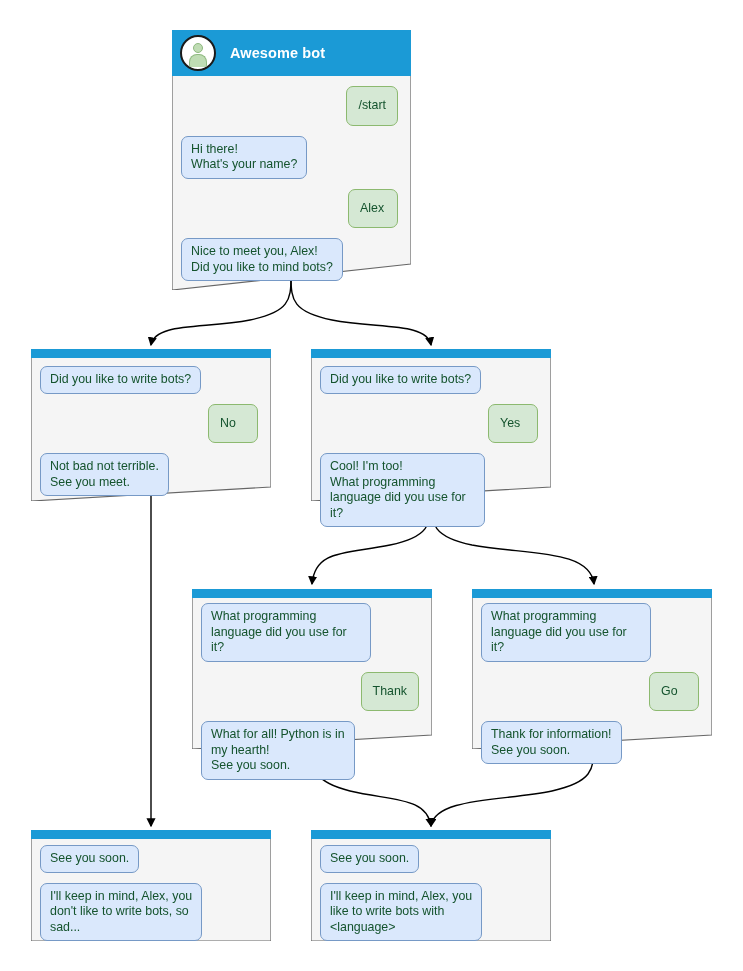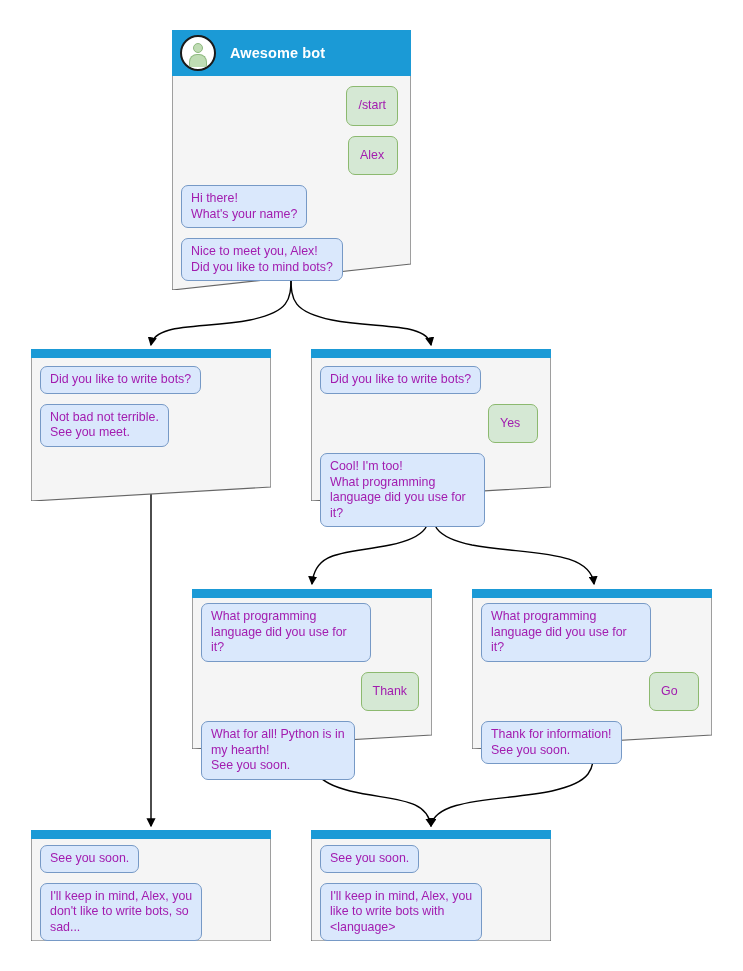--- a/index.html
+++ b/index.html
@@ -107,21 +107,21 @@
   .msg-row {
     display: flex;
     margin-bottom: 10px;
   }
   .msg-row.left  { justify-content: flex-start; }
   .msg-row.right { justify-content: flex-end; padding-right: 4px; }
 
   .bubble {
     font-size: 12.4px;
     line-height: 15.5px;
-    color: #a21caf;
+    color: #14532d;
     border-radius: 7px;
     padding: 5px 9px;
     box-sizing: border-box;
     white-space: pre-line;
     max-width: 165px;
   }
   .bubble.bot {
     background: #dae8fc;
     border: 1px solid #7699c6;
   }
@@ -169,45 +169,48 @@
         <div class="avatar">
           <div class="head"></div>
             <div class="torso"></div>
         </div>
         <div class="node-title">Awesome bot</div>
       </div>
       <div class="chat-area">
         <div class="msg-row right">
           <div class="bubble user">/start</div>
         </div>
-        <div class="msg-row right">
-          <div class="bubble user">Alex</div>
-        </div>
         <div class="msg-row left">
           <div class="bubble bot">Hi there!
 What's your name?</div>
+        </div>
+        <div class="msg-row right">
+          <div class="bubble user">Alex</div>
         </div>
         <div class="msg-row left">
           <div class="bubble bot">Nice to meet you, Alex!
 Did you like to mind bots?</div>
         </div>
       </div>
     </div>
   </div>
 
   <div class="node" style="left:31px; top:349px; width:240px; height:152px;">
     <svg class="node-shape" viewBox="0 0 240 152" preserveAspectRatio="none" xmlns="http://www.w3.org/2000/svg">
       <path d="M 0,0 L 240,0 L 240,138 L 0,152 Z" fill="#f5f5f5" stroke="#666666" stroke-width="1.2"></path>
     </svg>
     <div class="node-body">
       <div class="node-header slim"></div>
       <div class="chat-area" style="padding-top:8px;">
         <div class="msg-row left">
           <div class="bubble bot" style="max-width:170px;">Did you like to write bots?</div>
         </div>
+        <div class="msg-row right">
+          <div class="bubble user">No</div>
+        </div>
         <div class="msg-row left">
           <div class="bubble bot">Not bad not terrible.
 See you meet.</div>
         </div>
       </div>
     </div>
   </div>
 
   <div class="node" style="left:311px; top:349px; width:240px; height:152px;">
     <svg class="node-shape" viewBox="0 0 240 152" preserveAspectRatio="none" xmlns="http://www.w3.org/2000/svg">

